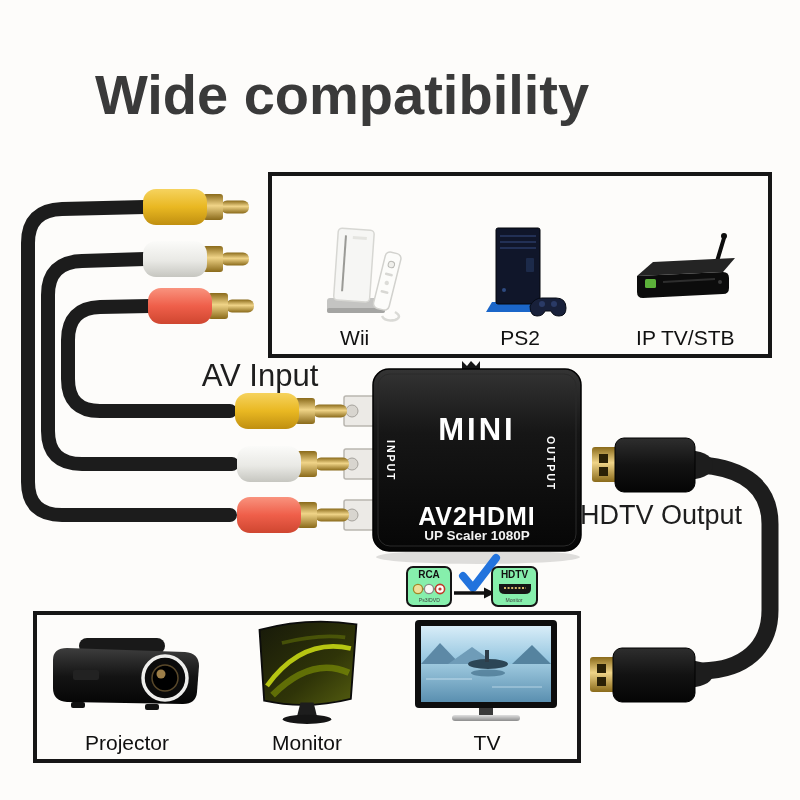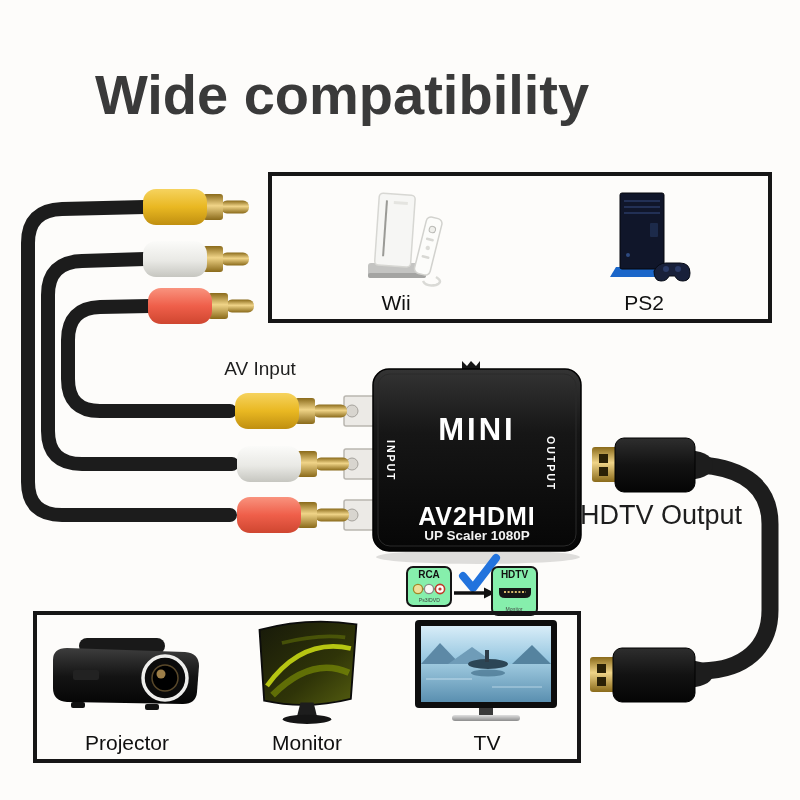--- a/index.html
+++ b/index.html
@@ -11,46 +11,46 @@
   .abs{position:absolute;}
   .layer{position:absolute;left:0;top:0;}
   
   .title{
     left:0;top:62px;width:684px;text-align:center;
     font-size:56px;font-weight:bold;color:#3a3a3a;letter-spacing:0px;
   }
   
   .outline-box{border:4px solid #161616;background:transparent;box-sizing:border-box;
     display:flex;flex-direction:row;align-items:stretch;}
-  .sources-box{left:268px;top:172px;width:504px;height:151px;}
+  .sources-box{left:268px;top:172px;width:504px;height:186px;}
   .displays-box{left:33px;top:611px;width:548px;height:152px;}
   .device-cell{flex:1;display:flex;flex-direction:column;align-items:center;justify-content:flex-end;padding-bottom:5px;}
   .device-art{display:block;margin-bottom:2px;}
   .device-label{font-size:21px;color:#101010;line-height:1.1;}
   .displays-box .device-label{margin-top:4px;}
   
-  .av-input-label{left:160px;top:358px;width:200px;text-align:center;font-size:19px;color:#1e1e1e;}
+  .av-input-label{left:160px;top:358px;width:200px;text-align:center;font-size:31px;color:#1e1e1e;}
   .hdtv-output-label{left:580px;top:500px;width:180px;text-align:left;font-size:27px;color:#1e1e1e;}
   
   .conv-brand{left:373px;top:412px;width:208px;text-align:center;color:#ffffff;
     font-size:31px;font-weight:bold;letter-spacing:3px;}
   .conv-model{left:373px;top:502px;width:208px;text-align:center;color:#ffffff;
     font-size:25px;font-weight:bold;letter-spacing:1px;}
   .conv-subtitle{left:373px;top:528px;width:208px;text-align:center;color:#f2f2f2;
     font-size:13.5px;font-weight:bold;}
   .vtext{writing-mode:vertical-rl;text-orientation:sideways;color:#ffffff;
     font-size:10.5px;font-weight:bold;letter-spacing:2px;}
   .conv-input{left:385px;top:440px;}
   .conv-output{left:545px;top:436px;}
   
   .mini-box{border:2.5px solid #151515;border-radius:7px;background:#86efac;box-sizing:border-box;
     display:flex;flex-direction:column;align-items:center;justify-content:space-between;
     padding:2px 1px;}
   .rca-box{left:406px;top:566px;width:46px;height:41px;}
-  .hdtv-box{left:491px;top:566px;width:47px;height:50px;}
+  .hdtv-box{left:491px;top:566px;width:47px;height:41px;}
   .mini-title{font-size:10px;font-weight:bold;color:#111;line-height:1;}
   .mini-sub{font-size:6px;color:#444;line-height:1;transform:scale(0.85);}
 </style>
 </head>
 <body>
 
 <svg class="layer" width="800" height="800" viewBox="0 0 800 800" aria-hidden="true">
   <defs>
     <linearGradient id="goldG" x1="0" y1="0" x2="0" y2="1">
       <stop offset="0" stop-color="#8a6a1a"></stop>
@@ -193,20 +193,32 @@
       <line x1="30" y1="12" x2="66" y2="12" stroke="#223055" stroke-width="2"></line>
       <line x1="30" y1="18" x2="66" y2="18" stroke="#223055" stroke-width="2"></line>
       <line x1="30" y1="24" x2="66" y2="24" stroke="#223055" stroke-width="2"></line>
       <rect x="56" y="34" width="8" height="14" rx="1" fill="#1c2a4a"></rect>
       <circle cx="34" cy="66" r="2" fill="#2e4a80"></circle>
       <path d="M 60,82 q 4,-8 12,-8 h 14 q 10,0 10,10 q 0,8 -7,8 q -6,0 -8,-5 h -6 q -2,5 -8,5 q -7,0 -7,-10 z" fill="#18203a" stroke="#060a14" stroke-width="1"></path>
       <circle cx="72" cy="80" r="3" fill="#2a3a66"></circle>
       <circle cx="84" cy="80" r="3" fill="#2a3a66"></circle>
     </svg>
     <span class="device-label">PS2</span>
+  </div>
+  <div class="device-cell">
+    <svg class="device-art" width="125" height="100" viewBox="0 0 125 100">
+      <line x1="92" y1="44" x2="101" y2="14" stroke="#0d0d0d" stroke-width="4" stroke-linecap="round"></line>
+      <circle cx="101" cy="12" r="3" fill="#0d0d0d"></circle>
+      <polygon points="14,52 30,38 112,34 100,48" fill="#242424"></polygon>
+      <path d="M 14,52 L 100,48 Q 106,48 106,54 L 106,64 Q 106,70 100,70 L 20,74 Q 14,74 14,68 Z" fill="#0c0c0c"></path>
+      <rect x="22" y="55" width="11" height="9" rx="1.5" fill="#5cb13a"></rect>
+      <line x1="40" y1="58" x2="92" y2="55" stroke="#2e2e2e" stroke-width="2"></line>
+      <circle cx="97" cy="58" r="2" fill="#3a3a3a"></circle>
+    </svg>
+    <span class="device-label">IP TV/STB</span>
   </div>
 </div>
 
 <div class="abs av-input-label">AV Input</div>
 <div class="abs hdtv-output-label">HDTV Output</div>
 
 <div class="abs conv-brand">MINI</div>
 <div class="abs vtext conv-input">INPUT</div>
 <div class="abs vtext conv-output">OUTPUT</div>
 <div class="abs conv-model">AV2HDMI</div>

